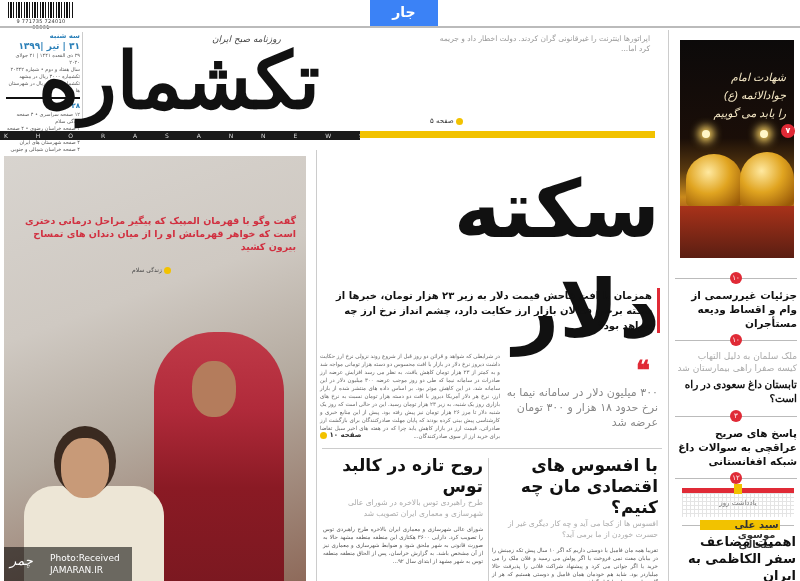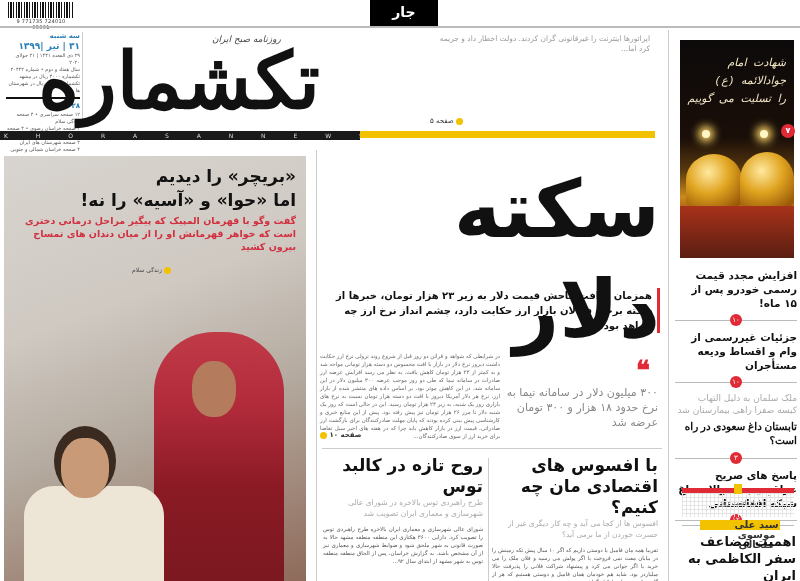--- a/index.html
+++ b/index.html
@@ -9,21 +9,21 @@
   .rtl { direction: rtl; text-align: right; }
 
   
   .barcode { left: 8px; top: 2px; width: 66px; height: 22px;
     background: repeating-linear-gradient(90deg, #111 0 1px, #fff 1px 2px, #111 2px 4px, #fff 4px 5px, #111 5px 6px, #fff 6px 8px); }
   .barcode-num { left: 8px; top: 18px; width: 66px; font-size: 5px; background:#fff; text-align:center; color:#333; letter-spacing: 0.3px;}
 
   .top-rule { left: 0; top: 26px; width: 800px; height: 2px; background: #bbb; }
 
   
-  .jar-badge { left: 370px; top: 0; width: 68px; height: 26px; background: #000000; color: #fff;
+  .jar-badge { left: 370px; top: 0; width: 68px; height: 26px; background: #3b82f6; color: #fff;
     font-weight: bold; font-size: 14px; text-align: center; line-height: 24px; }
 
   
   .info { left: 6px; top: 32px; width: 74px; font-size: 5px; color: #555; line-height: 7px; }
   .info .day { color: #2a7fb8; font-size: 7px; font-weight: bold; line-height: 9px; }
   .info .date { color: #2a7fb8; font-size: 9px; font-weight: bold; line-height: 11px; }
   .info .rule { height: 2px; background: #111; margin: 3px 0; }
   .info .pages { color: #2a7fb8; font-size: 7px; font-weight: bold; line-height: 9px; }
   .vrule1 { left: 82px; top: 32px; width: 1px; height: 90px; background: #ccc; }
 
@@ -42,22 +42,22 @@
   .top-story { left: 430px; top: 30px; width: 220px; }
   .top-story h2 { font-size: 26px; font-weight: bold; line-height: 33px; direction: rtl; text-align: right; }
   .top-story p { font-size: 7.5px; color: #999; line-height: 10px; direction: rtl; text-align: right; margin-top: 4px; }
   .top-ref { left: 430px; top: 117px; font-size: 7px; color: #333; }
   .moon { display: inline-block; width: 7px; height: 7px; border-radius: 50%; background: #f2c200; vertical-align: middle; }
 
   
   .vrule-right { left: 668px; top: 30px; width: 1px; height: 551px; background: #ccc; }
   .shrine { left: 680px; top: 40px; width: 114px; height: 218px;
     background: linear-gradient(180deg, #0c0a0a 0%, #1a0e08 45%, #5a3a10 60%, #c98a1c 72%, #8a2a12 85%, #3a1a10 100%); overflow: hidden; }
-  .shrine .cap { position: absolute; top: 14px; right: 8px; width: 100px; color: #f3e6c4; font-size: 11px;
-    font-family: Liberation Mono, monospace; font-style: italic; direction: rtl; text-align: right; line-height: 18px; }
+  .shrine .cap { position: absolute; top: 28px; right: 8px; width: 100px; color: #f3e6c4; font-size: 11px;
+    font-family: Liberation Sans, sans-serif; font-style: italic; direction: rtl; text-align: right; line-height: 18px; }
   .dome { position: absolute; border-radius: 50% 50% 8% 8%; background: radial-gradient(circle at 40% 35%, #ffe9a0, #e0a420 45%, #9a5a08 90%); }
   .minaret-light { position: absolute; width: 8px; height: 8px; border-radius: 50%; background: #fff6c8; box-shadow: 0 0 8px 4px #ffd866; }
   .badge-7 { left: 781px; top: 124px; width: 14px; height: 14px; border-radius: 50%; background: #e02a36; color: #fff; font-size: 8px; text-align: center; line-height: 14px; font-weight: bold; }
 
   .rcol { left: 675px; width: 122px; direction: rtl; text-align: right; }
   .rcol .hl { font-size: 10.5px; font-weight: bold; line-height: 14px; color: #111; }
   .rcol .hl.grey { color: #aaa; font-weight: normal; }
   .rcol .sep { position: relative; height: 12px; margin: 4px 0; }
   .rcol .sep::before { content: ""; position: absolute; left: 0; right: 0; top: 6px; height: 1px; background: #bbb; }
   .rcol .sep .num { position: absolute; left: 50%; top: 0; transform: translateX(-50%); width: 12px; height: 12px;
@@ -152,32 +152,31 @@
 </div>
 <div class="abs top-ref">
   <span>صفحه ۵</span>
   <span class="moon"></span>
 </div>
 
 <div class="abs vrule-right"></div>
 <div class="abs shrine">
   <div class="cap">
     <div>شهادت امام جوادالائمه (ع)</div>
-    <div>را تسلیت می گوییم</div>
+    <div>را یابد می گوییم</div>
   </div>
   <div class="minaret-light" style="left:22px;top:90px;"></div>
   <div class="minaret-light" style="left:80px;top:90px;"></div>
   <div class="dome" style="left:6px;top:114px;width:56px;height:52px;"></div>
   <div class="dome" style="left:60px;top:112px;width:54px;height:54px;"></div>
   <div style="position:absolute;left:0;top:166px;width:114px;height:52px;background:linear-gradient(180deg,#a8321a,#5a1e12);"></div>
 </div>
 <div class="abs badge-7">۷</div>
 
 <div class="abs rcol" style="top:268px;">
-  <div class="hl">افزایش مجدد قیمت رسمی خودرو پس از ۱۵ ماه!</div>
   <div class="sep">
       <span class="num">۱۰</span>
     </div>
   <div class="hl">جزئیات غیررسمی از وام و اقساط ودیعه مستأجران</div>
   <div class="sep">
       <span class="num">۱۰</span>
     </div>
   <div class="hl grey" style="font-size:9px;line-height:12px;">ملک سلمان به دلیل التهاب کیسه صفرا راهی بیمارستان شد</div>
   <div class="hl" style="margin-top:4px;font-family:Liberation Serif, serif;">تابستان داغ سعودی در راه است؟</div>
   <div class="sep">
@@ -223,22 +222,23 @@
   <div class="sub">طرح راهبردی توس بالاخره در شورای عالی شهرسازی و معماری ایران تصویب شد</div>
   <div class="txt">شورای عالی شهرسازی و معماری ایران بالاخره طرح راهبردی توس را تصویب کرد. دارایی ۳۶۰۰ هکتاری این منطقه منطقه مشهد حالا به صورت قانونی به شهر ملحق شود و ضوابط شهرسازی و معماری نیز از آن مشخص باشد. به گزارش خراسان، پس از الحاق منطقه منطقه توس به شهر مشهد از ابتدای سال ۹۲...</div>
 </div>
 
 <div class="abs photo">
   <div class="girl2"></div>
   <div class="face2"></div>
   <div class="shirt"></div>
   <div class="head"></div>
   <div class="face"></div>
-  <div class="ttl">
-    <div>«بریچر» را دیدیم</div>
-    <div>اما «حوا» و «آسیه» را نه!</div>
-  </div>
   <div class="red">گفت وگو با قهرمان المپیک که پیگیر مراحل درمانی دختری است که خواهر قهرمانش او را از میان دندان های تمساح بیرون کشید</div>
   <div class="ref">
     <span class="moon"></span>
     <span>زندگی سلام</span>
   </div>
+  <div class="credit">
+    <span class="sig">ﭼﻤﺮ</span>
+    <div>Photo:Received</div>
+    <div>JAMARAN.IR</div>
+  </div>
 </div>
 
 </body></html>

